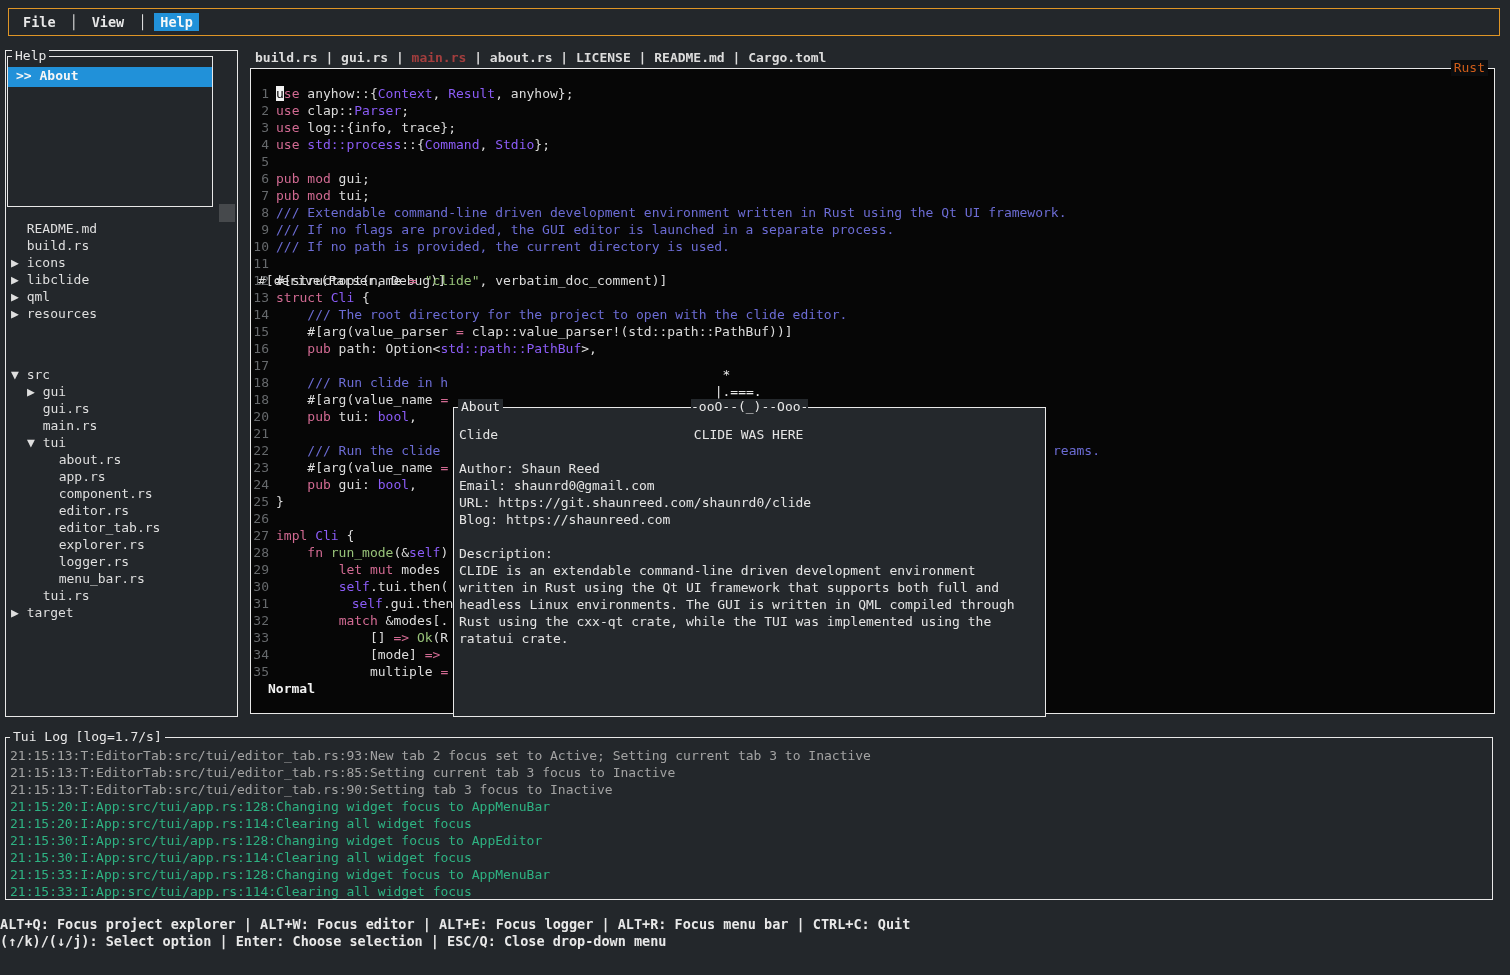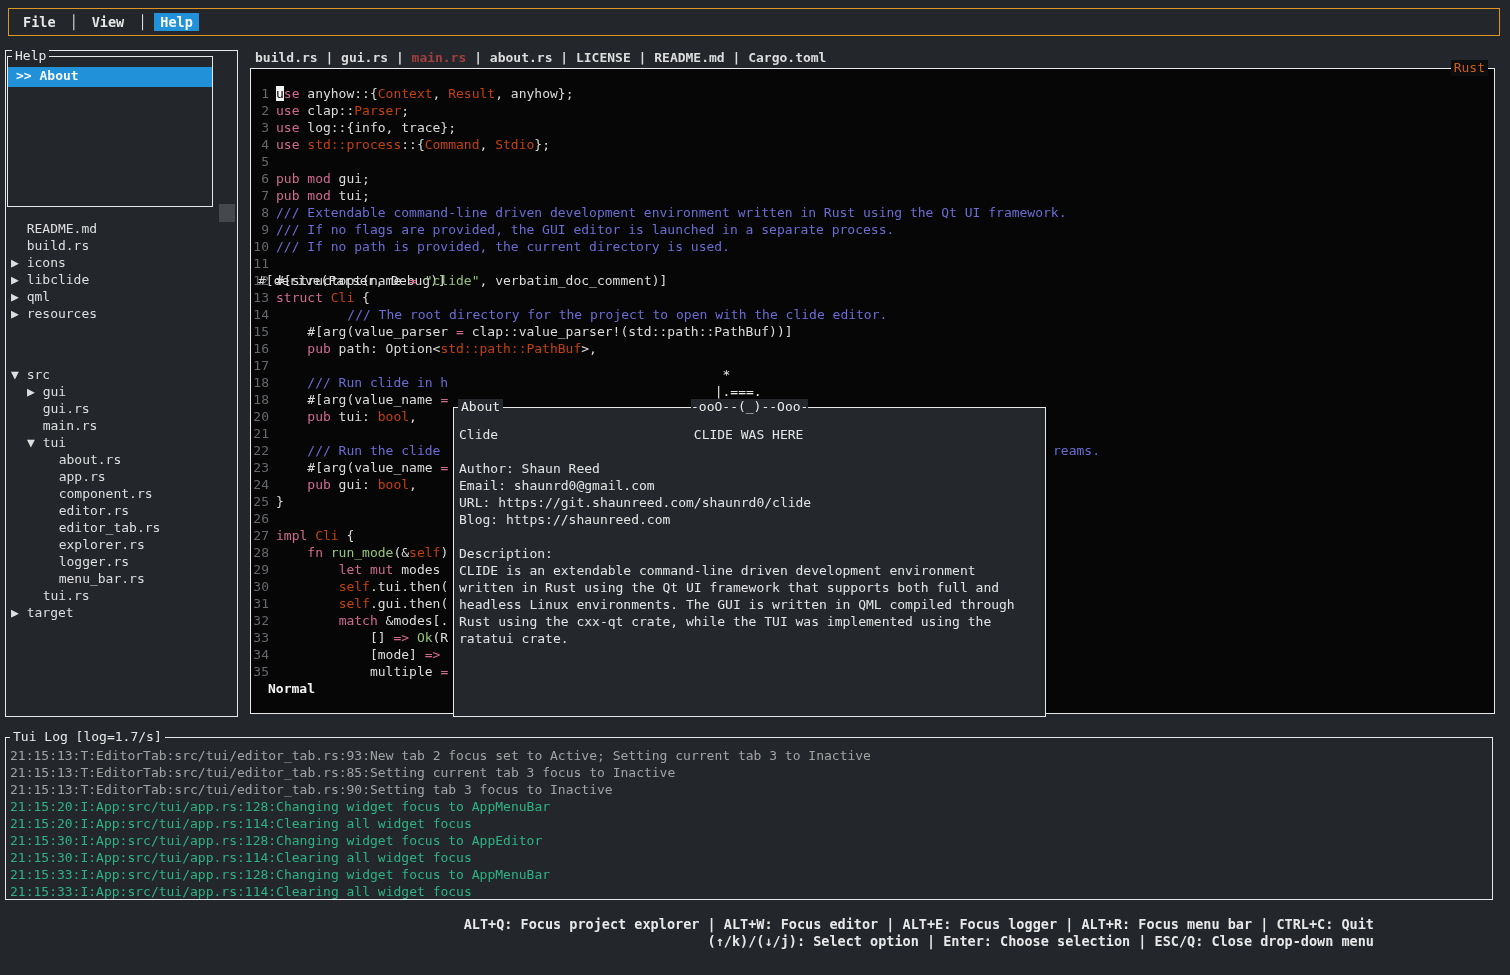--- a/index.html
+++ b/index.html
@@ -41,21 +41,21 @@
 
   
   #editor{left:250px;top:68px;width:1245px;height:646px;background:#060606;z-index:1}
   #rust-badge{position:absolute;top:-9px;right:6px;background:#0b0d0f;padding:0 3px;
     font-size:13px;line-height:16px;color:#cf5d1a}
   #code{position:absolute;left:0;top:0;right:0;bottom:0}
   .cl{position:absolute;left:0;height:17px;line-height:17px;font-size:13px;display:flex;white-space:pre}
   .cl .num{width:18px;text-align:right;color:#66696c;flex:none}
   .cl .code{margin-left:7px}
   .kw{color:#d16a92}
-  .ty{color:#c2410c}
+  .ty{color:#8b5cf6}
   .cm{color:#6c6cd4}
   .st{color:#98c379}
   .fn{color:#98c379}
   .pl{color:#dcdcdc}
   .cur{background:#f2f2f2;color:#000}
   #mode{position:absolute;left:17px;top:611px;font-size:13px;font-weight:bold;color:#f2f2f2;line-height:17px}
   #frag{position:absolute;left:802px;top:373px;font-size:13px;line-height:17px;color:#6c6cd4}
 
   
   #art{position:absolute;left:699px;top:353px;font-size:13px;line-height:17px;
@@ -68,21 +68,21 @@
     color:#e4e4e4;white-space:pre}
 
   
   #logger{left:5px;top:737px;width:1488px;height:163px;z-index:5}
   #log-lines{padding:9px 0 0 4px;font-size:13px;line-height:17px}
   .log-line{height:17px;white-space:pre}
   .log-trace{color:#a3a3a3}
   .log-info{color:#2eb383}
 
   
-  #help-bar{position:absolute;left:0;top:916px;width:1374px;text-align:right;
+  #help-bar{position:absolute;left:0;top:916px;width:1374px;text-align:left;
     font-size:13.5px;font-weight:bold;color:#e8e8e8;line-height:17px}
   #help-bar div{white-space:pre}
 </style>
 </head>
 <body>
 
 <div id="menu-bar">
   <span style="display:flex;align-items:center">
       <span class="mitem">File</span>
       <span class="msep">│</span>
@@ -137,38 +137,38 @@
       <div class="cl" style="top: 67px;"><span class="num">4</span><span class="code"><span class="kw">use</span><span class="pl"> </span><span class="ty">std::process</span><span class="pl">::{</span><span class="ty">Command</span><span class="pl">, </span><span class="ty">Stdio</span><span class="pl">};</span></span></div>
       <div class="cl" style="top: 84px;"><span class="num">5</span><span class="code"></span></div>
       <div class="cl" style="top: 101px;"><span class="num">6</span><span class="code"><span class="kw">pub mod</span><span class="pl"> gui;</span></span></div>
       <div class="cl" style="top: 118px;"><span class="num">7</span><span class="code"><span class="kw">pub mod</span><span class="pl"> tui;</span></span></div>
       <div class="cl" style="top: 135px;"><span class="num">8</span><span class="code"><span class="cm">/// Extendable command-line driven development environment written in Rust using the Qt UI framework.</span></span></div>
       <div class="cl" style="top: 152px;"><span class="num">9</span><span class="code"><span class="cm">/// If no flags are provided, the GUI editor is launched in a separate process.</span></span></div>
       <div class="cl" style="top: 169px;"><span class="num">10</span><span class="code"><span class="cm">/// If no path is provided, the current directory is used.</span></span></div>
       <div class="cl" style="top: 186px; flex-direction: column;"><span class="num">11</span><span class="code"><span class="pl">#[derive(Parser, Debug)]</span></span></div>
       <div class="cl" style="top: 203px;"><span class="num">12</span><span class="code"><span class="pl">#[structopt(name </span><span class="kw">=</span><span class="pl"> </span><span class="st">"clide"</span><span class="pl">, verbatim_doc_comment)]</span></span></div>
       <div class="cl" style="top: 220px;"><span class="num">13</span><span class="code"><span class="kw">struct</span><span class="pl"> </span><span class="ty">Cli</span><span class="pl"> {</span></span></div>
-      <div class="cl" style="top: 237px; gap: 40px;"><span class="num">14</span><span class="code"><span class="cm">    /// The root directory for the project to open with the clide editor.</span></span></div>
+      <div class="cl" style="top: 237px;"><span class="num">14</span><span class="code"><span class="cm">    /// The root directory for the project to open with the clide editor.</span></span></div>
       <div class="cl" style="top: 254px;"><span class="num">15</span><span class="code"><span class="pl">    #[arg(value_parser </span><span class="kw">=</span><span class="pl"> clap::value_parser!(std::path::PathBuf))]</span></span></div>
       <div class="cl" style="top: 271px;"><span class="num">16</span><span class="code"><span class="pl">    </span><span class="kw">pub</span><span class="pl"> path: Option&lt;</span><span class="ty">std::path::PathBuf</span><span class="pl">&gt;,</span></span></div>
       <div class="cl" style="top: 288px;"><span class="num">17</span><span class="code"></span></div>
       <div class="cl" style="top: 305px;"><span class="num">18</span><span class="code"><span class="cm">    /// Run clide in h</span></span></div>
       <div class="cl" style="top: 322px;"><span class="num">18</span><span class="code"><span class="pl">    #[arg(value_name </span><span class="kw">=</span></span></div>
       <div class="cl" style="top: 339px;"><span class="num">20</span><span class="code"><span class="pl">    </span><span class="kw">pub</span><span class="pl"> tui: </span><span class="ty">bool</span><span class="pl">,</span></span></div>
       <div class="cl" style="top: 356px;"><span class="num">21</span><span class="code"></span></div>
       <div class="cl" style="top: 373px;"><span class="num">22</span><span class="code"><span class="cm">    /// Run the clide </span></span></div>
       <div class="cl" style="top: 390px;"><span class="num">23</span><span class="code"><span class="pl">    #[arg(value_name </span><span class="kw">=</span></span></div>
       <div class="cl" style="top: 407px;"><span class="num">24</span><span class="code"><span class="pl">    </span><span class="kw">pub</span><span class="pl"> gui: </span><span class="ty">bool</span><span class="pl">,</span></span></div>
       <div class="cl" style="top: 424px;"><span class="num">25</span><span class="code"><span class="pl">}</span></span></div>
       <div class="cl" style="top: 441px;"><span class="num">26</span><span class="code"></span></div>
       <div class="cl" style="top: 458px;"><span class="num">27</span><span class="code"><span class="kw">impl</span><span class="pl"> </span><span class="ty">Cli</span><span class="pl"> {</span></span></div>
       <div class="cl" style="top: 475px;"><span class="num">28</span><span class="code"><span class="pl">    </span><span class="kw">fn</span><span class="pl"> </span><span class="fn">run_mode</span><span class="pl">(&amp;</span><span class="ty">self</span><span class="pl">)</span></span></div>
       <div class="cl" style="top: 492px;"><span class="num">29</span><span class="code"><span class="pl">        </span><span class="kw">let mut</span><span class="pl"> modes </span></span></div>
       <div class="cl" style="top: 509px;"><span class="num">30</span><span class="code"><span class="pl">        </span><span class="ty">self</span><span class="pl">.tui.then(</span></span></div>
-      <div class="cl" style="top: 526px;"><span class="num">31</span><span class="code"><span class="pl">        </span><span class="ty">self</span><span class="pl">.gui.then(</span></span></div>
+      <div class="cl" style="top: 526px; gap: 13px;"><span class="num">31</span><span class="code"><span class="pl">        </span><span class="ty">self</span><span class="pl">.gui.then(</span></span></div>
       <div class="cl" style="top: 543px;"><span class="num">32</span><span class="code"><span class="pl">        </span><span class="kw">match</span><span class="pl"> &amp;modes[.</span></span></div>
       <div class="cl" style="top: 560px;"><span class="num">33</span><span class="code"><span class="pl">            [] </span><span class="kw">=&gt;</span><span class="pl"> </span><span class="fn">Ok</span><span class="pl">(R</span></span></div>
       <div class="cl" style="top: 577px;"><span class="num">34</span><span class="code"><span class="pl">            [mode] </span><span class="kw">=&gt;</span></span></div>
       <div class="cl" style="top: 594px;"><span class="num">35</span><span class="code"><span class="pl">            multiple </span><span class="kw">=</span></span></div>
     </div>
   <div id="mode">Normal</div>
   <div id="frag">reams.</div>
 </div>
 
 <pre id="art">   *

